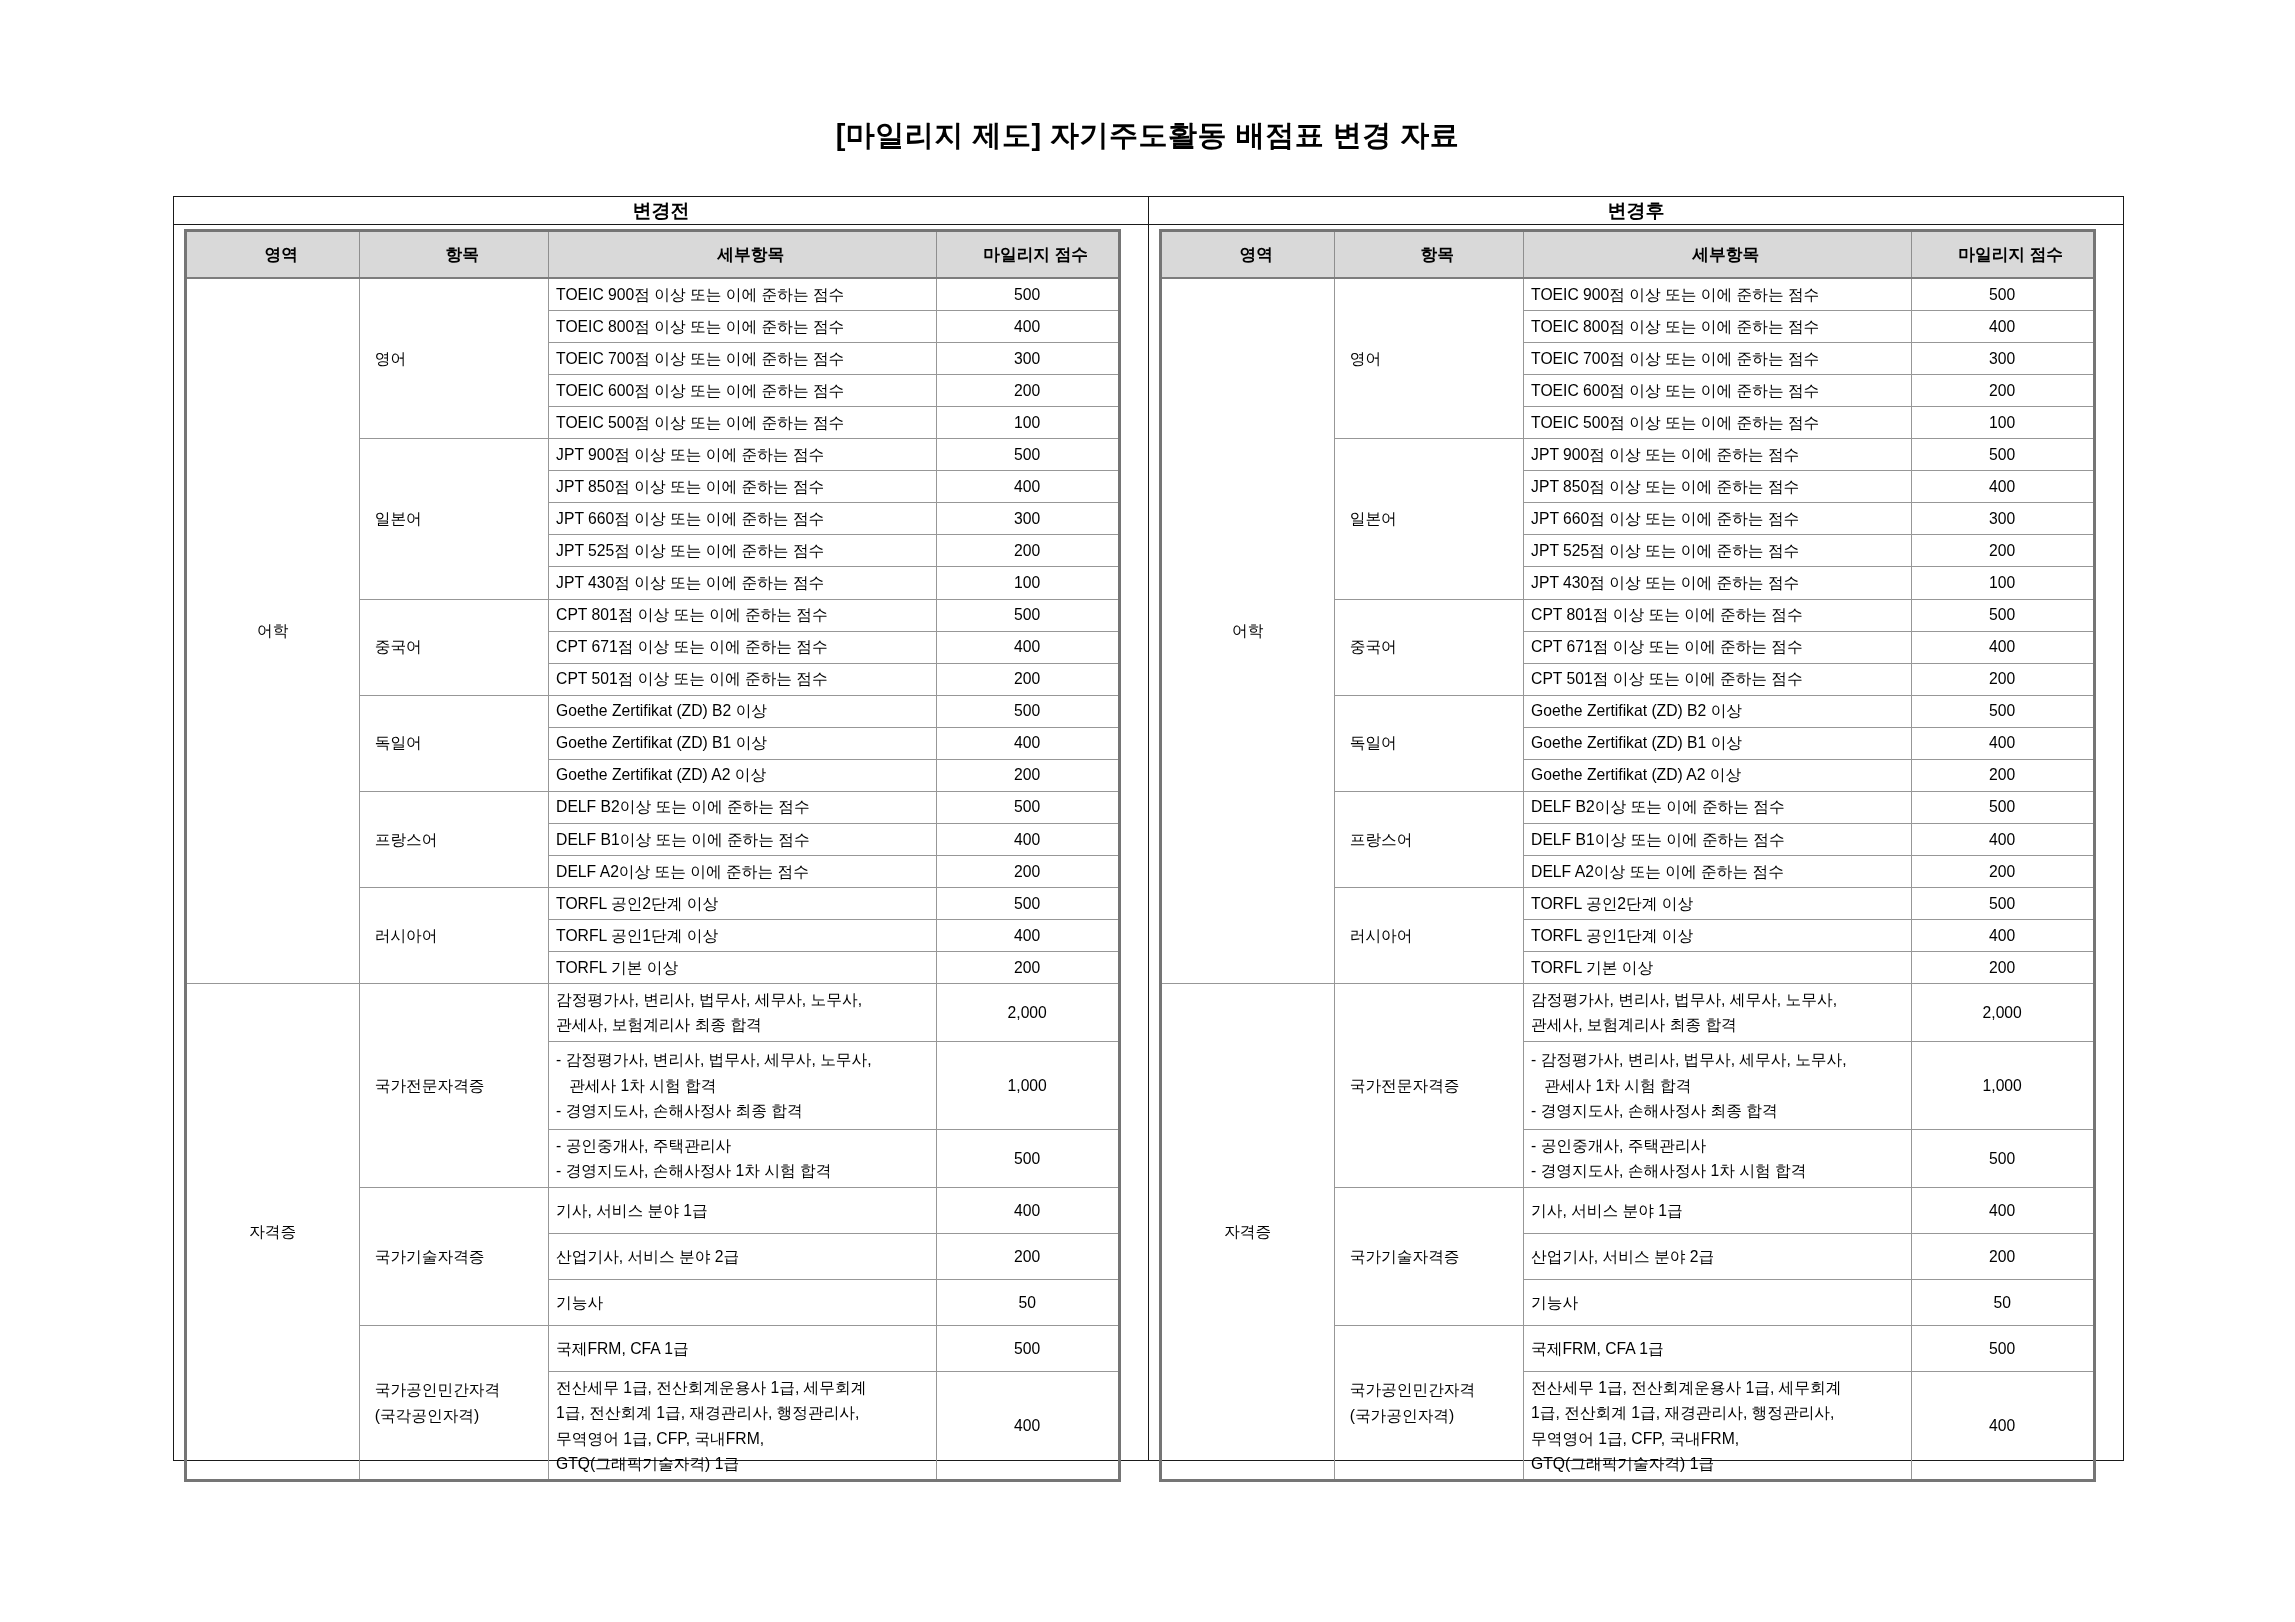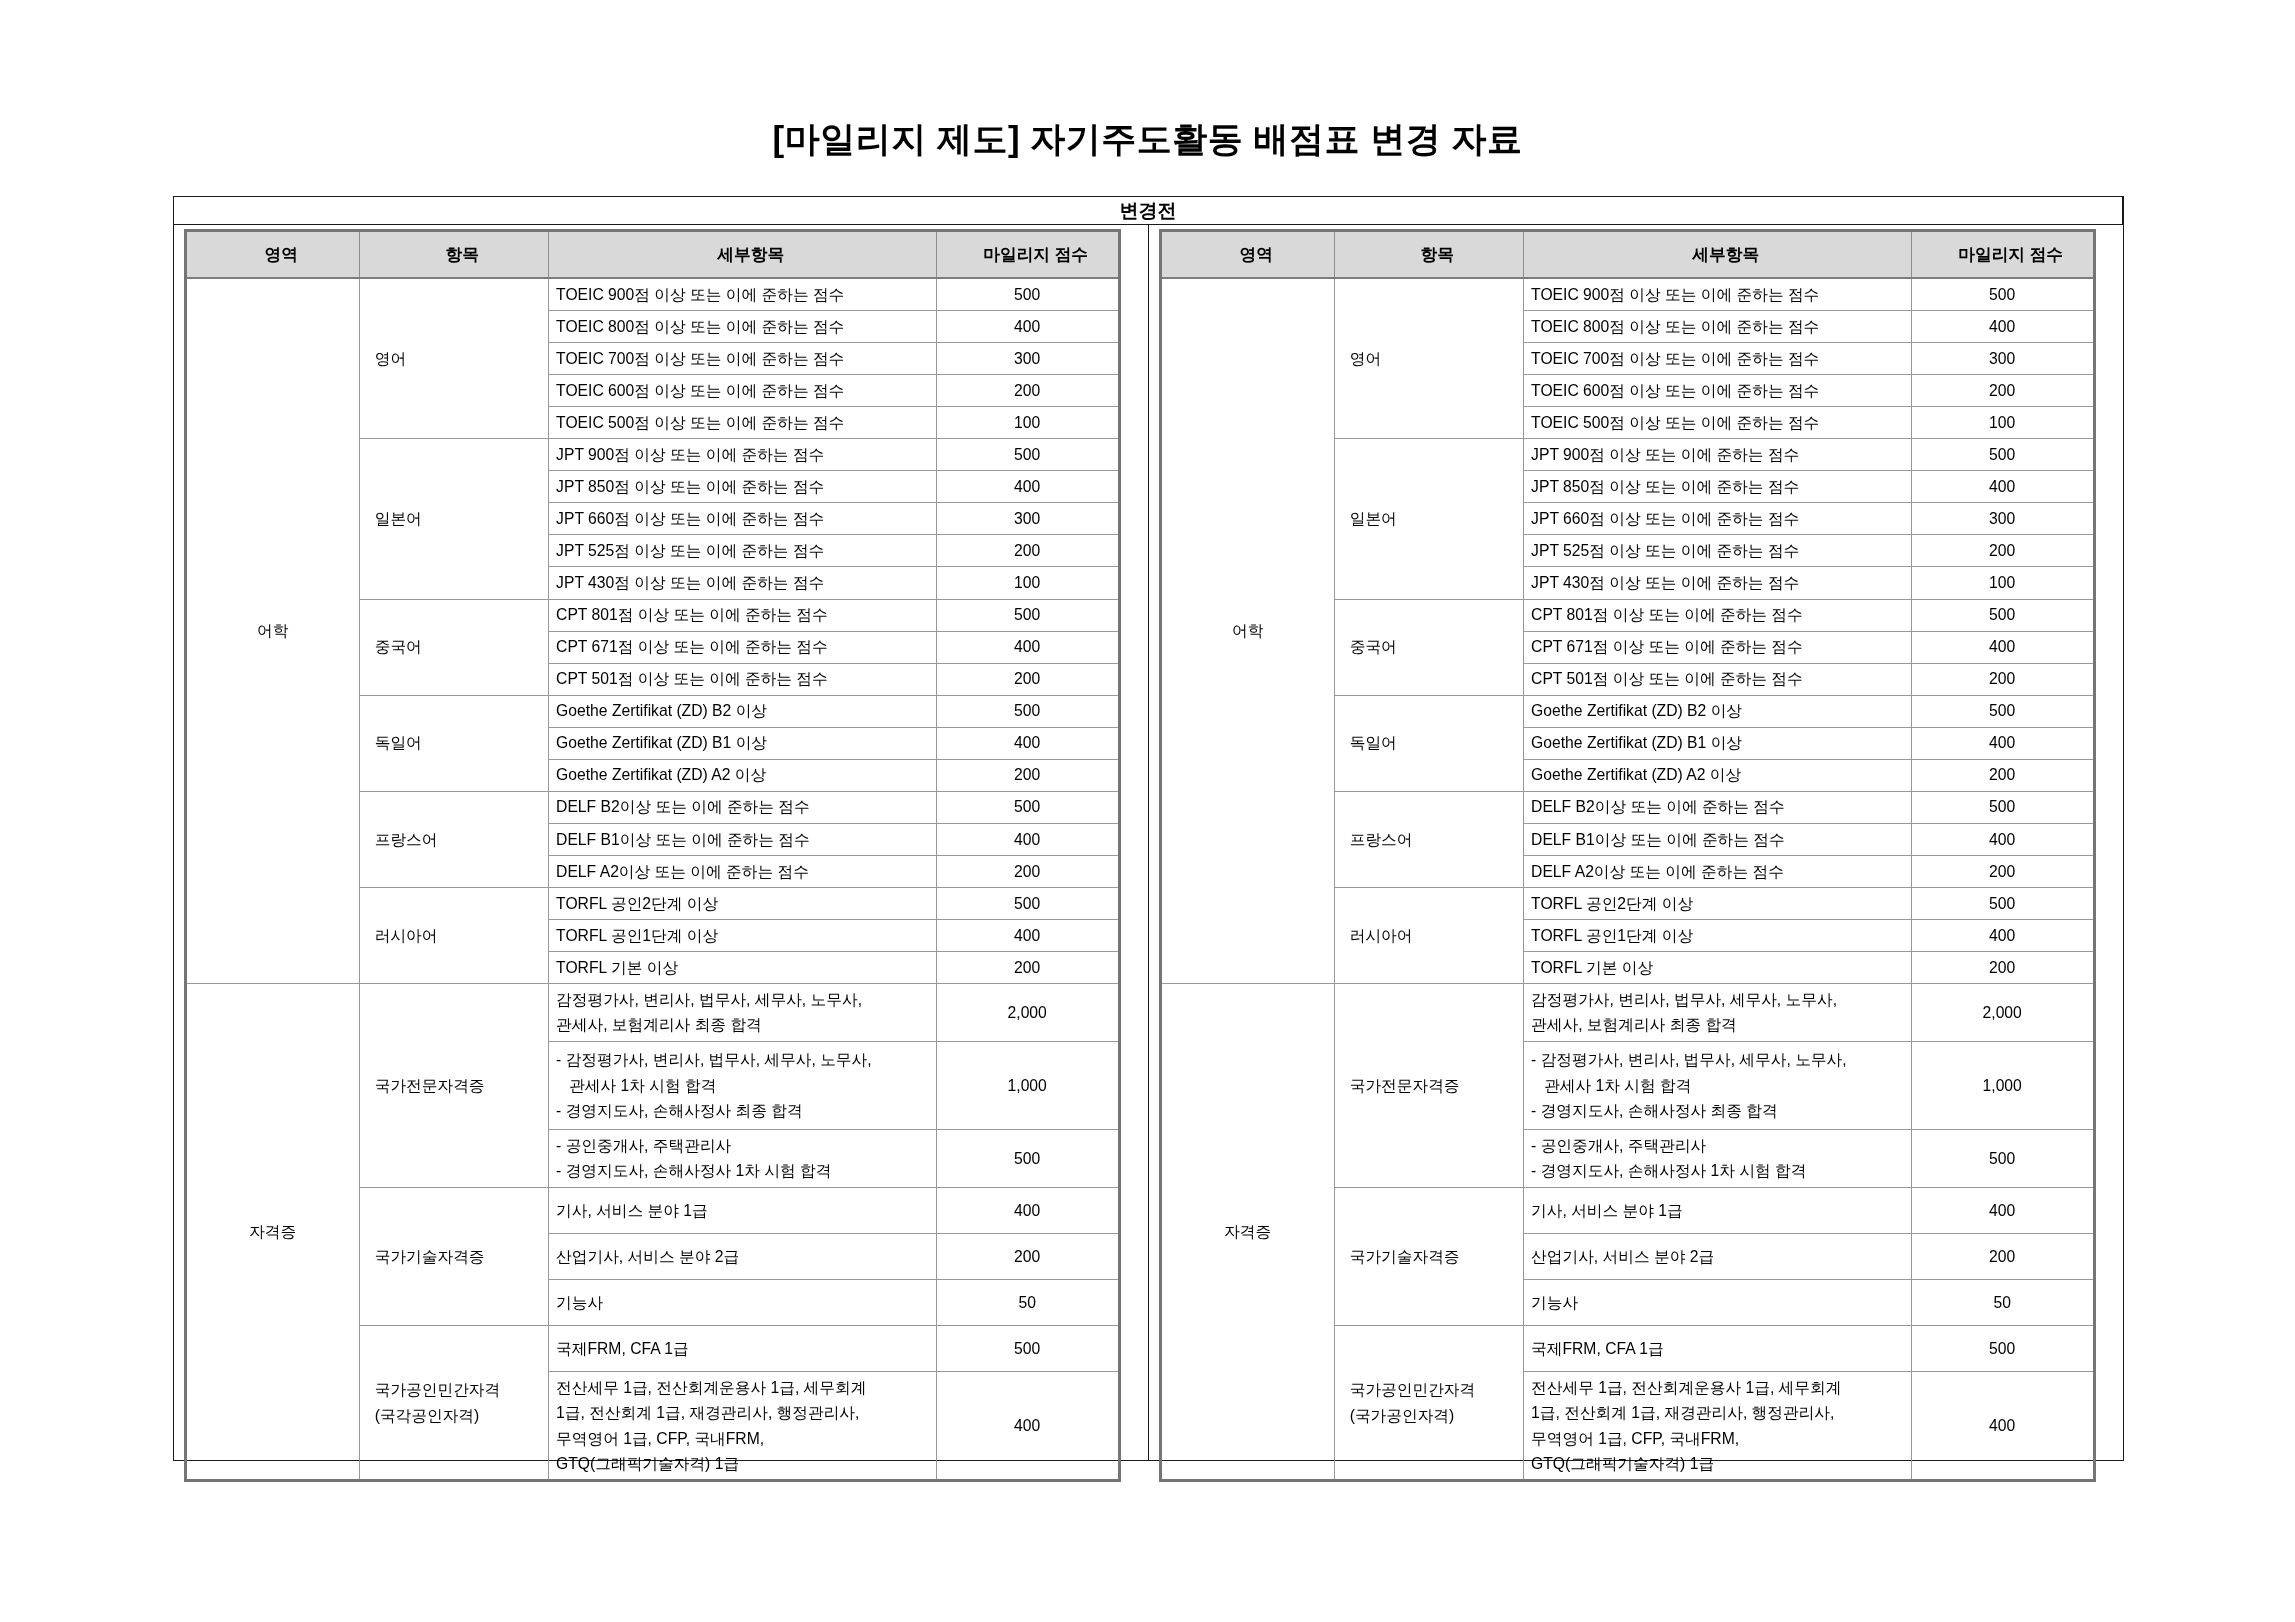--- a/index.html
+++ b/index.html
@@ -2,21 +2,21 @@
 <html style="font-size:7.4px"><head>
 <meta charset="utf-8">
 <style>
   html,body{margin:0;padding:0;background:#ffffff;}
   body{
     width:2295px;height:1623px;position:relative;
     font-family:"Liberation Sans", sans-serif;color:#000;
   }
   .page-title{
     position:absolute;left:0;top:116px;width:100%;
-    text-align:center;font-size:35px;font-weight:bold;letter-spacing:0.5px;
+    text-align:center;font-size:29px;font-weight:bold;letter-spacing:0.5px;
   }
   .outer-box{
     position:absolute;left:173px;top:196px;width:1949px;height:1263px;
     border:1.9px solid #1a1a1a;
   }
   .outer-head{display:flex;height:27px;border-bottom:1.4px solid #1a1a1a;}
   .outer-head-cell{
     flex:1;display:flex;align-items:center;justify-content:center;
     font-size:19px;font-weight:bold;
   }
@@ -44,20 +44,21 @@
   td.score-cell{text-align:center;}
 </style>
 </head>
 <body>
 
 <div class="page-title">[마일리지 제도] 자기주도활동 배점표 변경 자료</div>
 
 <div class="outer-box">
   <div class="outer-head">
     <div class="outer-head-cell first">변경전</div>
+    <div class="outer-head-cell">변경후</div>
   </div>
   <div class="outer-body">
     <div class="panel first">
       <table class="score-table">
         <colgroup>
             <col style="width:174px">
             <col style="width:189px">
             <col style="width:388px">
             <col style="width:183px">
           </colgroup>

